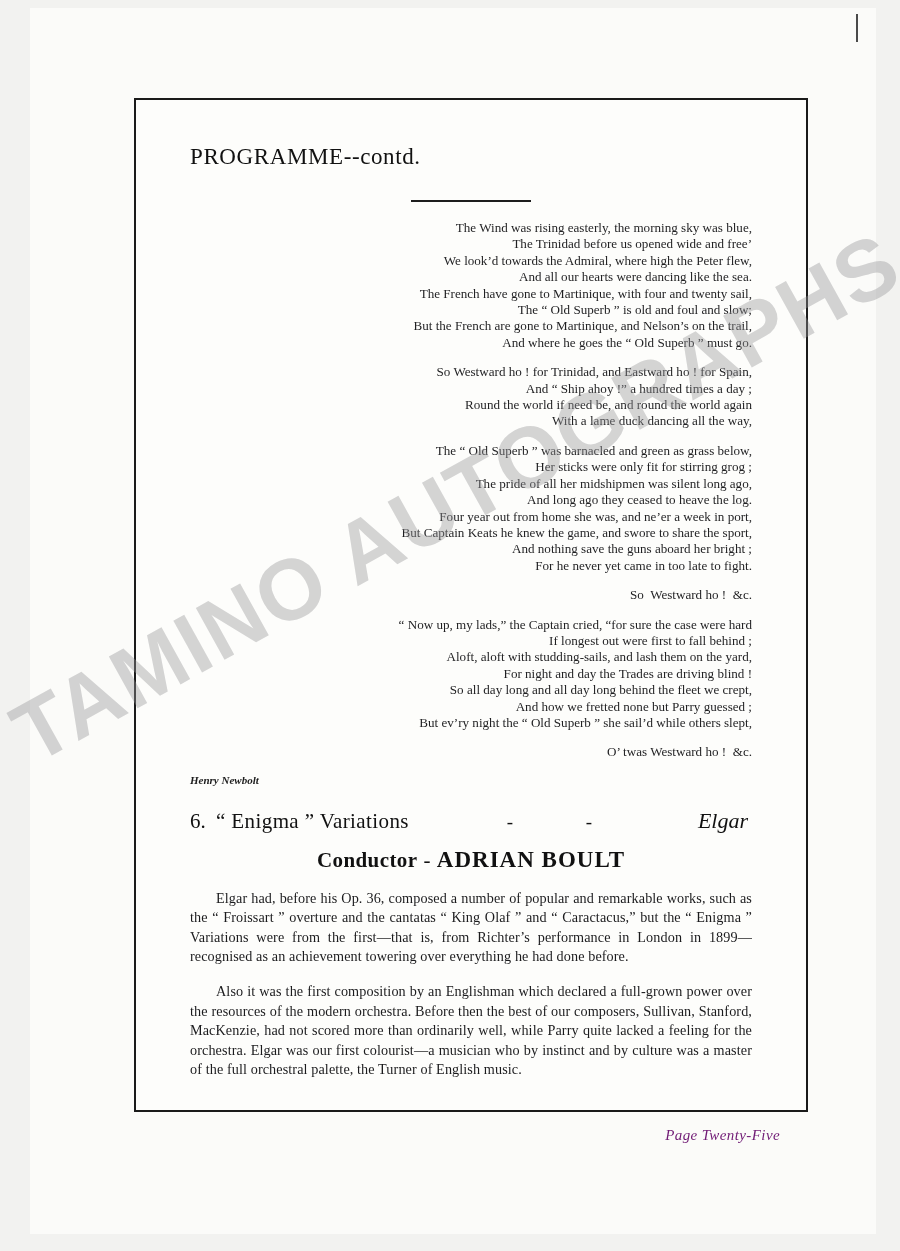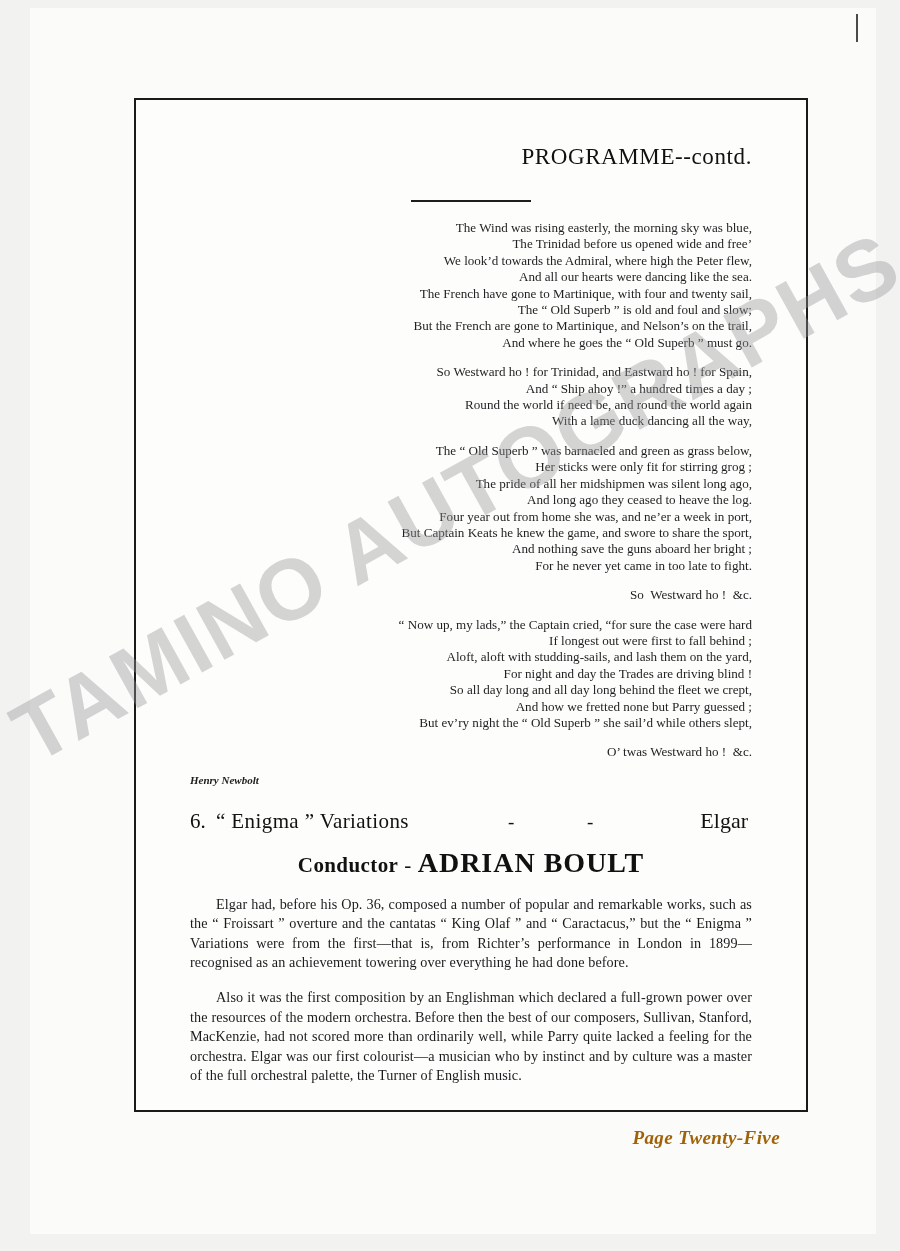--- a/index.html
+++ b/index.html
@@ -47,21 +47,21 @@
   #content {
     position: absolute;
     left: 0; top: 0;
     width: 100%;
     height: 100%;
     padding: 26px 54px 10px 54px;
     box-sizing: border-box;
   }
 
   .prog-title {
-    text-align: right;
+    text-align: left;
     font-size: 23px;
     letter-spacing: 0.6px;
     font-family: "Liberation Serif", serif;
     margin-top: 18px;
     color: #111;
   }
   .rule {
     width: 120px;
     height: 2px;
     background: #1d1d1d;
@@ -118,53 +118,54 @@
   .work-num { width: 26px; }
   .work-title { flex: 0 0 auto; letter-spacing: 0.4px; text-align: center; }
   .work-dashes {
     flex: 1 1 auto;
     text-align: center;
     letter-spacing: 34px;
     font-size: 19px;
     padding-left: 26px;
   }
   .work-composer {
+    font-style: italic;
     font-size: 22px;
     padding-right: 4px;
   }
 
   .conductor {
     text-align: center;
     margin-top: 13px;
     font-size: 21px;
     font-weight: bold;
     letter-spacing: 0.4px;
     color: #111;
   }
-  .conductor .name { font-size: 28px; letter-spacing: 1px; }
+  .conductor .name { font-size: 23px; letter-spacing: 1px; }
   .conductor .dash { font-weight: normal; padding: 0 6px; }
 
   .body-para {
     margin-top: 16px;
     font-size: 14.2px;
     line-height: 19.4px;
     text-align: justify;
     text-indent: 26px;
     color: #1b1b1d;
     letter-spacing: 0.1px;
   }
 
   .page-no {
     position: absolute;
     right: 96px;
     top: 1119px;
-    font-size: 19px;
-    font-style: italic;
-    font-weight: bold;
-    color: #a16207;
+    font-size: 15px;
+    font-style: italic;
+    font-weight: normal;
+    color: #701a75;
     letter-spacing: 0.4px;
   }
 
   
   #watermark {
     position: absolute;
     left: 0;
     top: 0;
     width: 900px;
     height: 1251px;

